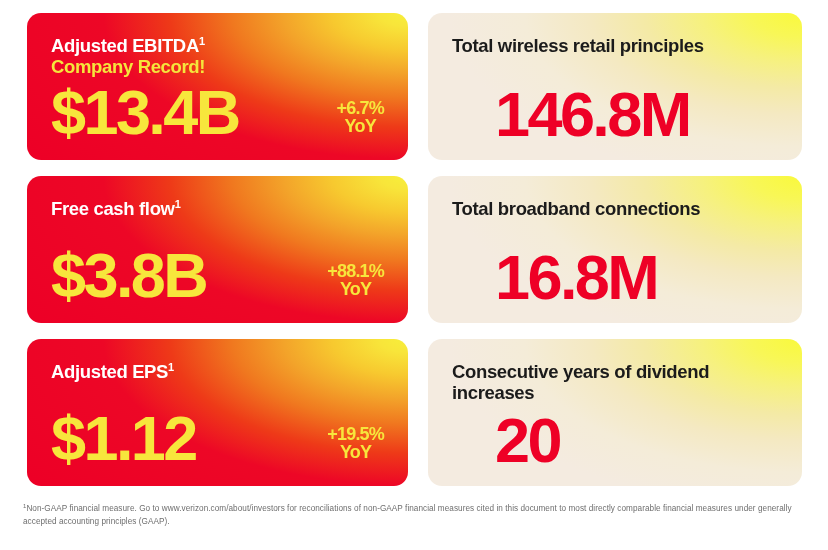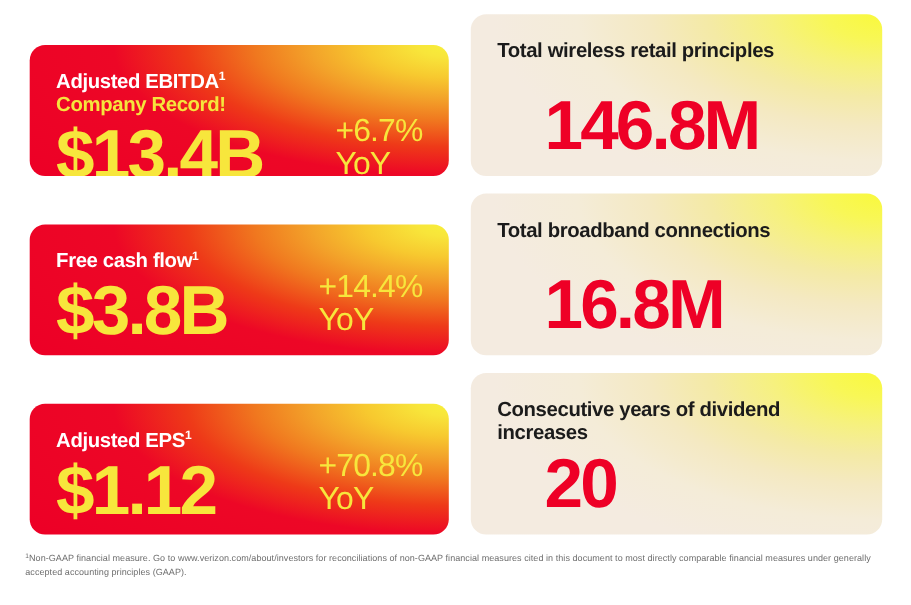--- a/index.html
+++ b/index.html
@@ -46,21 +46,20 @@
         #f8e53a 6%,
         #f7c92f 16%,
         #f3a42a 26%,
         #f0781f 37%,
         #ee3a18 50%,
         #ed0726 64%,
         #ed0026 100%);
     padding: 22px 24px 18px 24px;
     display: flex;
     flex-direction: column;
-    margin-top: 28px;
   }
 
   .card.red .label {
     font-size: 18.5px;
     font-weight: 700;
     color: #ffffff;
     line-height: 1.14;
     letter-spacing: -0.35px;
   }
   .card.red .label .sup {
@@ -85,26 +84,26 @@
   }
   .card.red .bigvalue {
     font-size: 63px;
     font-weight: 700;
     color: #f7e63c;
     line-height: 0.92;
     letter-spacing: -2.6px;
     white-space: nowrap;
   }
   .card.red .yoy {
-    font-size: 29px;
-    font-weight: 400;
+    font-size: 18px;
+    font-weight: 700;
     color: #f7e63c;
     line-height: 1.03;
     letter-spacing: -0.8px;
-    text-align: left;
+    text-align: center;
     white-space: nowrap;
     padding-bottom: 6px;
   }
 
   
   .card.light {
     background:
       radial-gradient(135% 165% at 100% 0%,
         #f9f93c 0%,
         #f8f757 10%,
@@ -174,37 +173,37 @@
     <div class="card light">
       <div class="label">Total wireless retail principles</div>
       <div class="bigvalue">146.8M</div>
     </div>
 
     <div class="card red">
       <div class="label"><span>Free cash flow</span><span class="sup">1</span></div>
       <div class="valuerow">
         <div class="bigvalue">$3.8B</div>
         <div class="yoy">
-          <div>+14.4%</div>
+          <div>+88.1%</div>
           <div>YoY</div>
         </div>
       </div>
     </div>
 
     <div class="card light">
       <div class="label">Total broadband connections</div>
       <div class="bigvalue">16.8M</div>
     </div>
 
     <div class="card red">
       <div class="label"><span>Adjusted EPS</span><span class="sup">1</span></div>
       <div class="valuerow">
         <div class="bigvalue">$1.12</div>
         <div class="yoy">
-          <div>+70.8%</div>
+          <div>+19.5%</div>
           <div>YoY</div>
         </div>
       </div>
     </div>
 
     <div class="card light">
       <div class="label">Consecutive years of dividend increases</div>
       <div class="bigvalue">20</div>
     </div>
 

